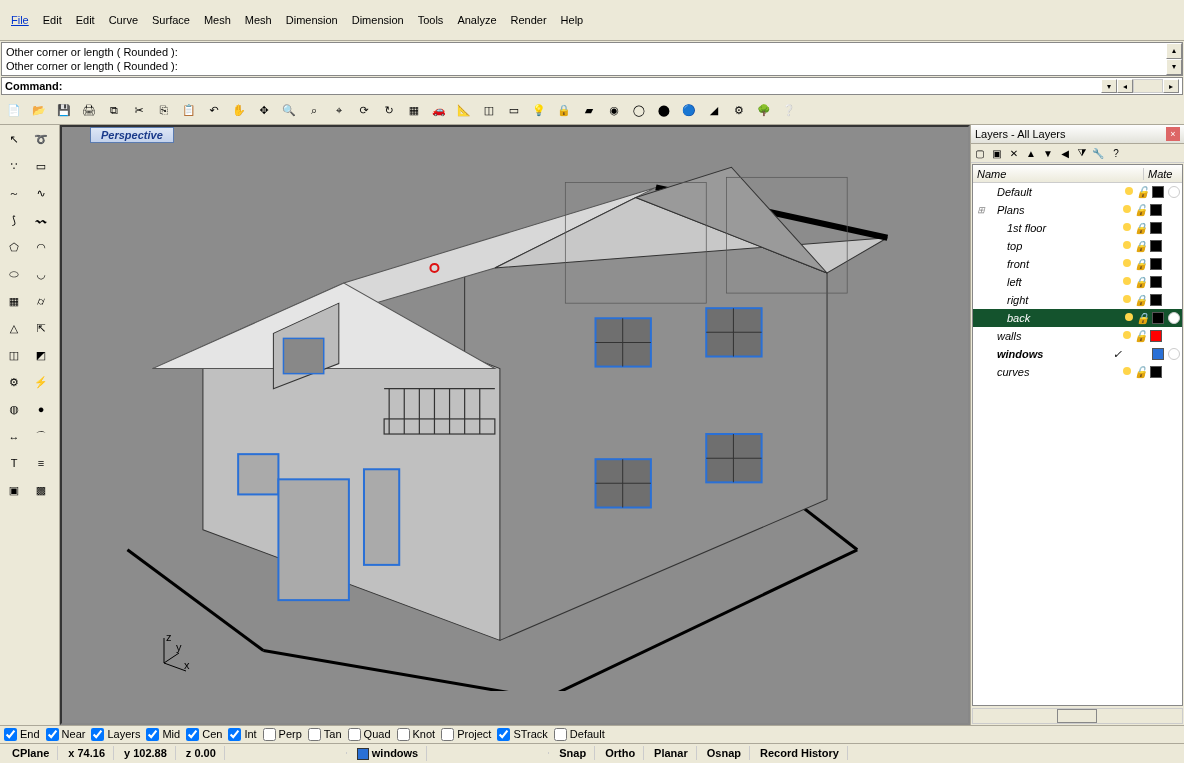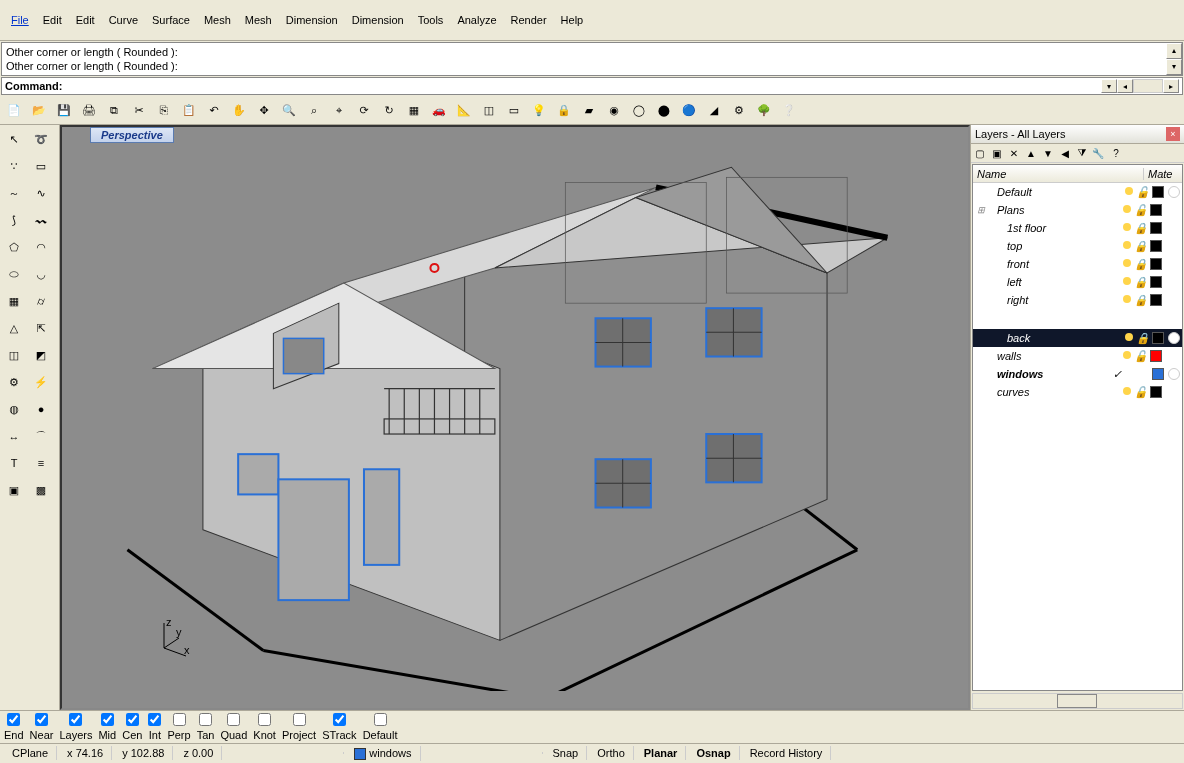--- a/index.html
+++ b/index.html
@@ -26,33 +26,33 @@
 .layerpanel { width: 214px; background: #ece9d8; border-left: 1px solid #aca899; display: flex; flex-direction: column; }
 .layerhead { background: linear-gradient(#fefefe,#e2e2da); border-bottom: 1px solid #aca899; padding: 2px 4px; display:flex; justify-content:space-between; align-items:center;}
 .layerhead .x { width:14px; height:14px; background:#d66; color:#fff; font-size:9px; text-align:center; line-height:14px;}
 .layertb { display: flex; padding: 2px; gap: 3px; border-bottom: 1px solid #ccc; align-items:center;}
 .layertb span { width: 14px; height: 14px; display:inline-flex; align-items:center; justify-content:center; font-size:10px; cursor:pointer;}
 .layergrid { flex: 1; background: #fff; border: 1px solid #888; margin: 1px; overflow: auto; font-style: italic; }
 .lgh { display:flex; background: linear-gradient(#fefefe,#eceadb); border-bottom: 1px solid #ccc; height: 18px; align-items:center;}
 .lgh .c1 { flex:1; padding: 0 4px; border-right: 1px solid #ccc; }
 .lgh .c2 { width: 38px; padding: 0 4px;}
 .lrow { display:flex; height: 18px; align-items:center; padding: 0 2px; }
-.lrow.sel { background: #0f172a; color: #fff; margin-top: 20px; }
+.lrow.sel { background: #14532d; color: #fff; }
 .lrow .exp { width: 12px; text-align:center; font-size:9px; color:#888;}
 .lrow .name { flex: 1; padding-left: 6px;}
 .lrow .bold { font-weight: bold; }
 .lrow .bulb { width: 14px; text-align:center;}
 .lrow .lock { width: 14px; text-align:center;}
 .lrow .swatch { width: 12px; height: 12px; border:1px solid #555; margin: 0 2px;}
 .lrow .mat { width: 12px; height: 12px; border:1px solid #ccc; border-radius:50%; background:#fff; margin-left:2px;}
 .osnapbar { display:flex; background:#ece9d8; border-top:1px solid #aca899; padding:2px 4px; gap:6px; align-items:center;}
-.ochk { display:flex; align-items:center; gap:3px;flex-direction:column;}
+.ochk { display:flex; align-items:center; gap:3px;}
 .ochk input { width:13px; height:13px;}
 .statusbar { display:flex; background:#ece9d8; border-top:1px solid #aca899; padding:2px 4px; gap:2px; align-items:center;}
-.statusbar .cell { padding: 1px 8px; border-right:1px solid #ccc;}
+.statusbar .cell { padding: 1px 8px; border-right:1px solid #ccc;font-weight:bold;}
 .statusbar .cell.b { font-weight: bold;}
 .sswatch { width:12px; height:12px; background:#2a70d6; border:1px solid #333; display:inline-block; vertical-align:middle; margin-right:3px;}
 .hscroll { height:16px; background:#ece9d8; margin:1px; border:1px solid #ccc; position:relative;}
 .hscroll .th { position:absolute; left:40%; width:40px; height:14px; background:#ece9d8; border:1px solid #888;}
 </style>
 </head>
 <body>
 
 <div class="menubar">
   <span class="item">File</span>

